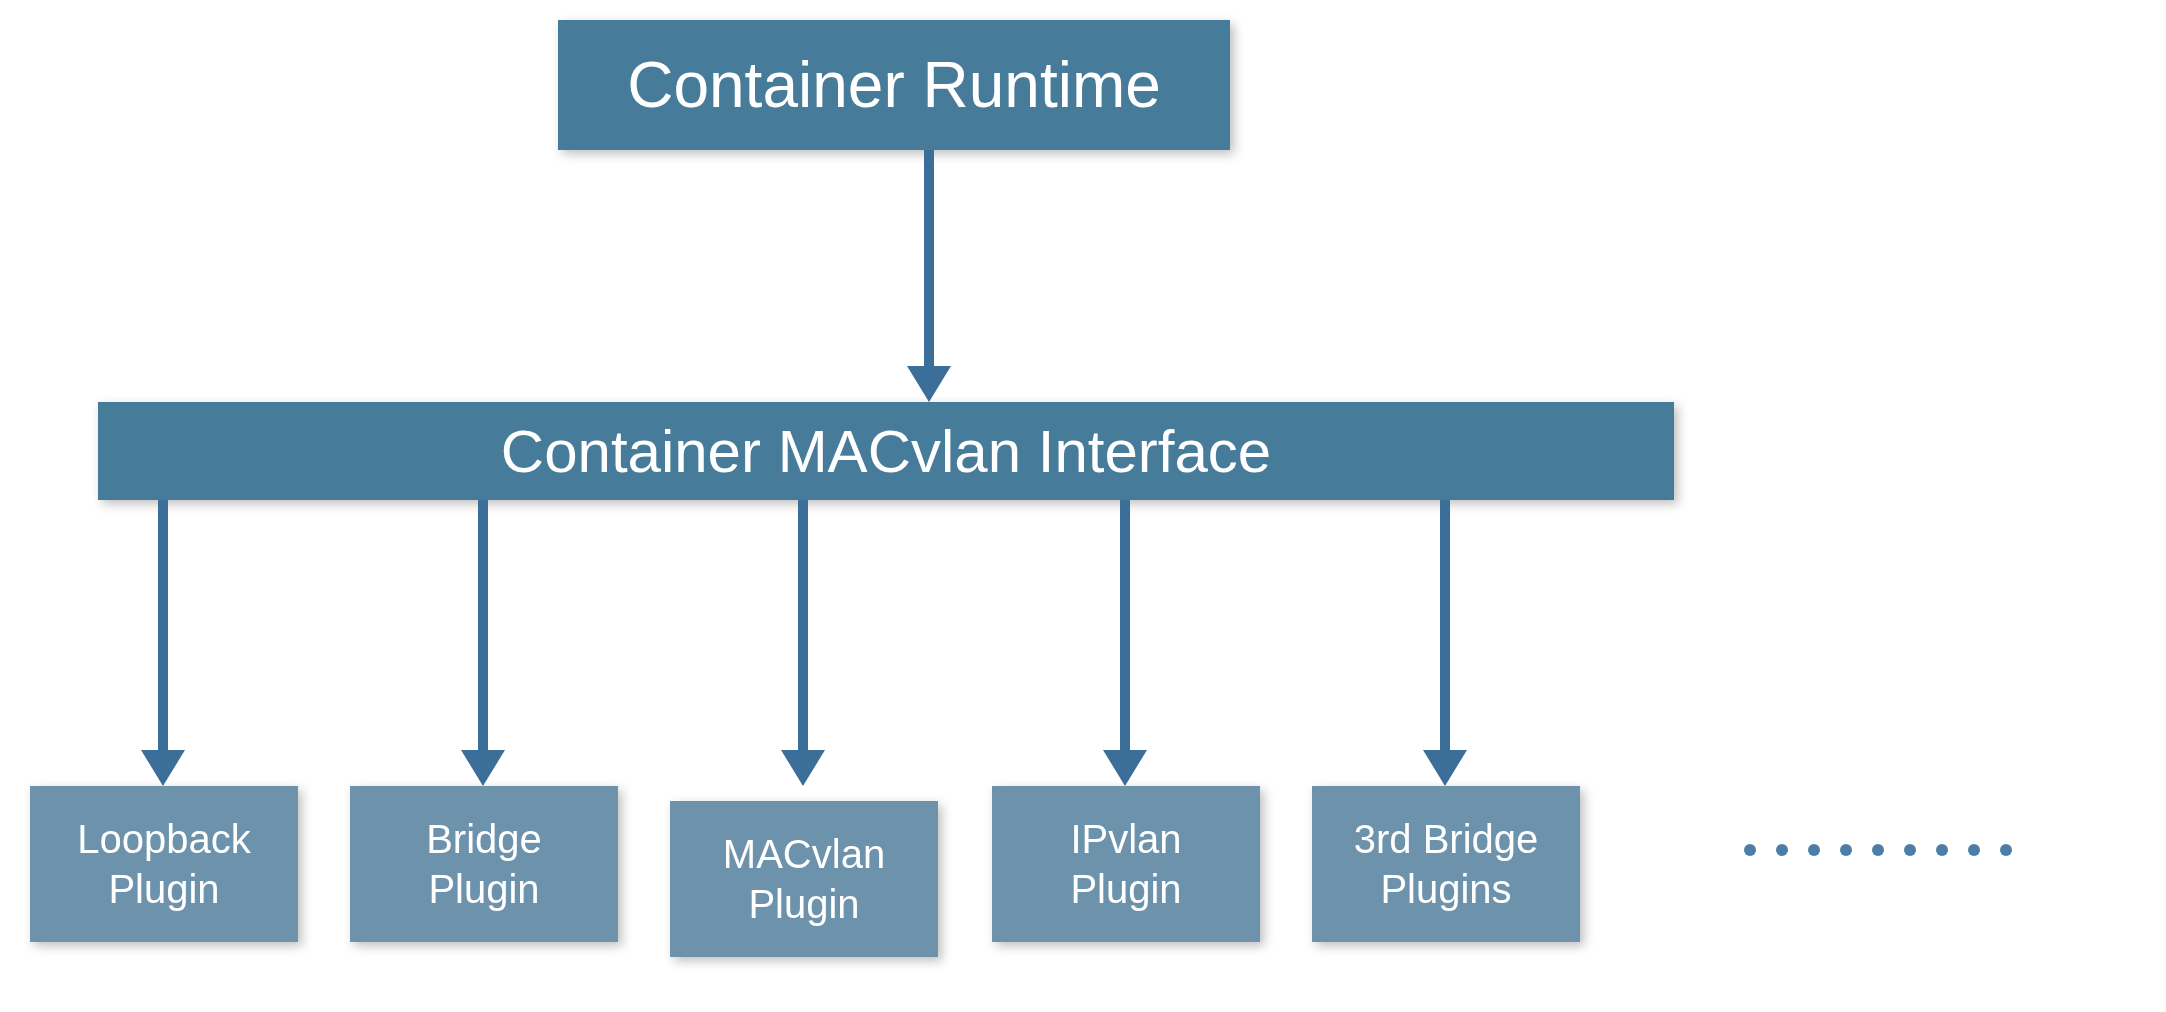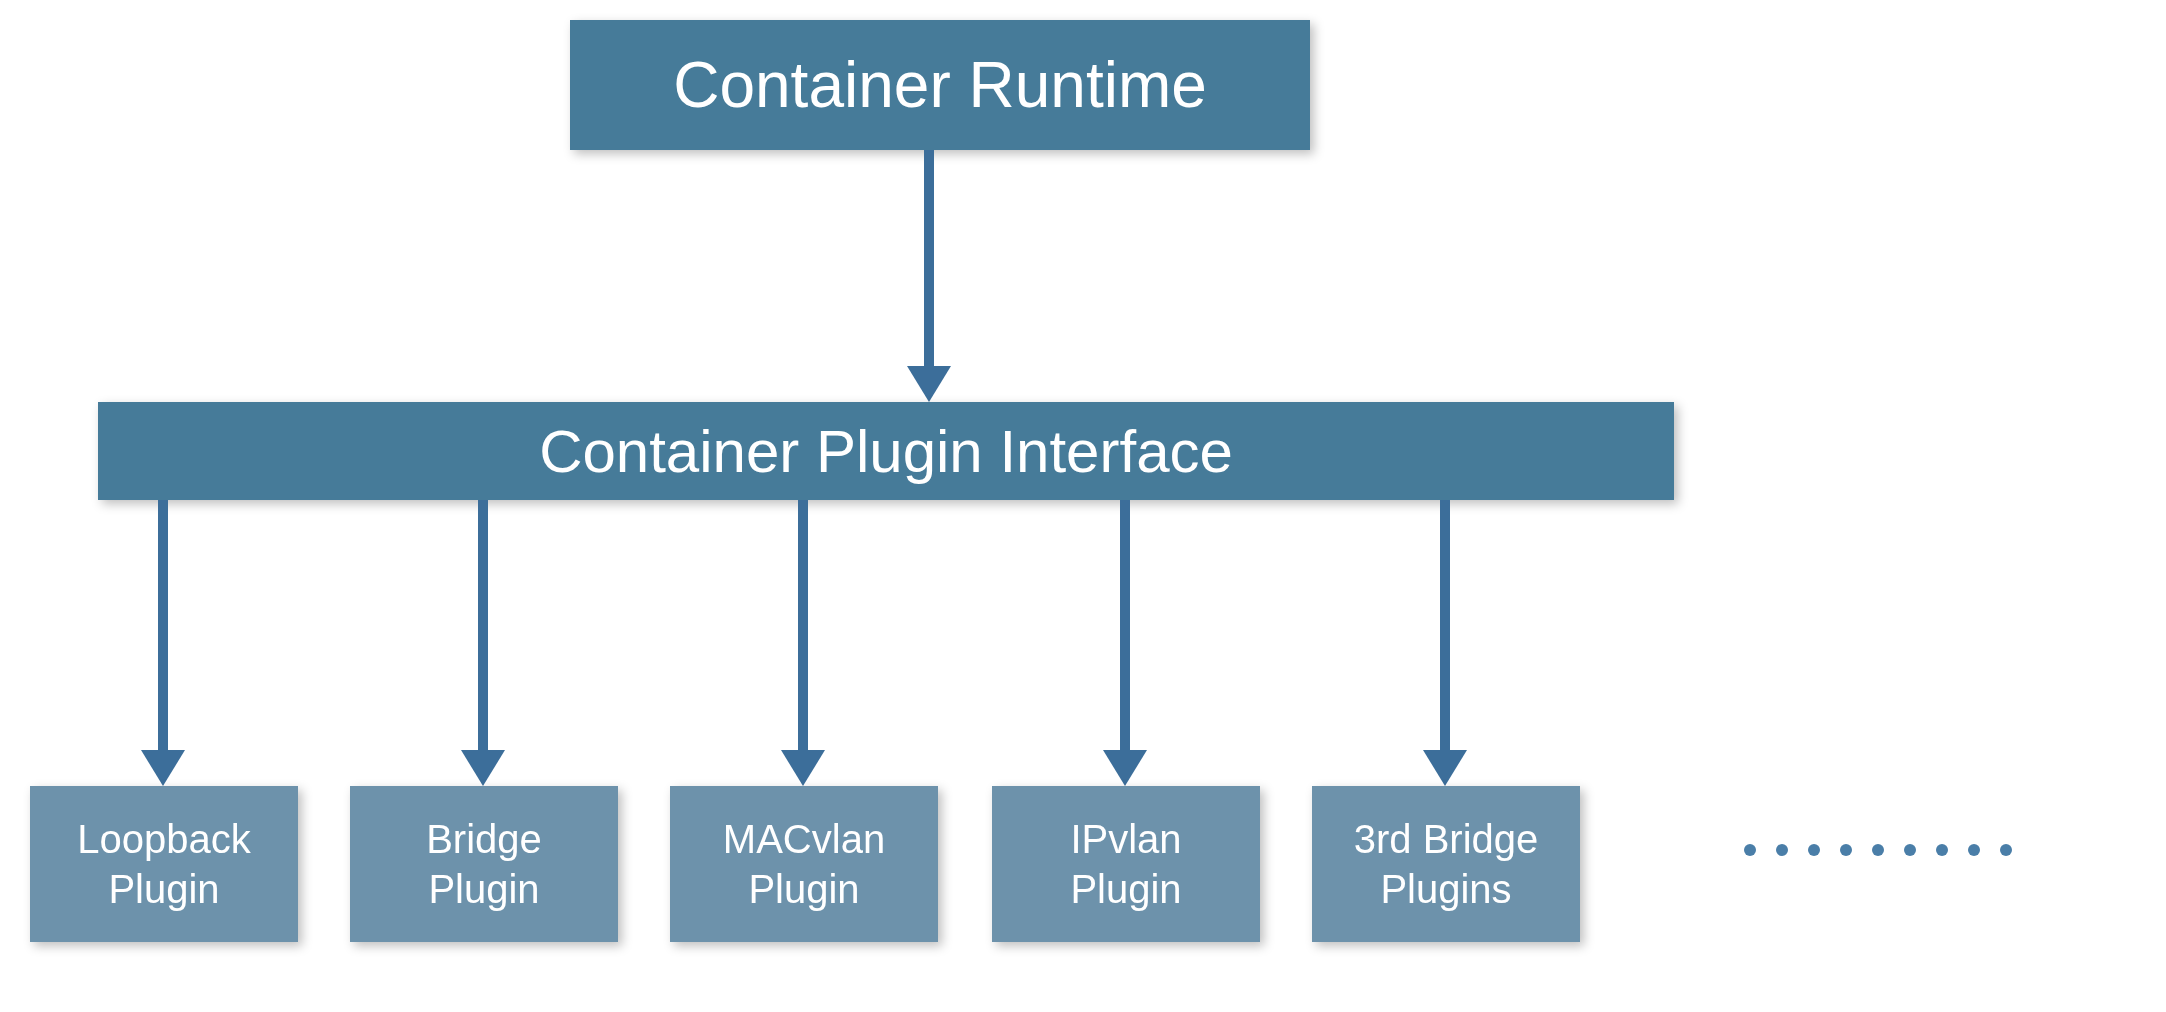--- a/index.html
+++ b/index.html
@@ -25,26 +25,25 @@
       background: #467b99;
       color: #ffffff;
       display: flex;
       align-items: center;
       justify-content: center;
       text-align: center;
       box-shadow: 4px 4px 10px rgba(0,0,0,0.25);
       position: absolute;
     }
     .box-top {
-      width: 740px;
+      width: 672px;
       height: 130px;
       font-size: 64px;
       left: 498px;
       top: 0;
-      margin-left: 12px;
     }
     .box-middle {
       width: 1576px;
       height: 98px;
       font-size: 60px;
       left: 38px;
       top: 382px;
     }
     .box-plugin {
       width: 268px;
@@ -89,21 +88,21 @@
 <div class="diagram">
 
   <div class="box box-top">
     <span>Container Runtime</span>
   </div>
 
   <div class="arrow arrow-line" style="left: 864px; top: 130px; height: 218px;"></div>
   <div class="arrow-head" style="left: 847px; top: 346px;"></div>
 
   <div class="box box-middle">
-    <span>Container Plugin Interface</span>
+    <span>Container MACvlan Interface</span>
   </div>
 
   <div class="arrow arrow-line" style="left: 98px; top: 480px; height: 252px;"></div>
   <div class="arrow-head" style="left: 81px; top: 730px;"></div>
 
   <div class="arrow arrow-line" style="left: 418px; top: 480px; height: 252px;"></div>
   <div class="arrow-head" style="left: 401px; top: 730px;"></div>
 
   <div class="arrow arrow-line" style="left: 738px; top: 480px; height: 252px;"></div>
   <div class="arrow-head" style="left: 721px; top: 730px;"></div>
@@ -117,21 +116,21 @@
   <div class="box box-plugin" style="left: -30px;">
     <span style="white-space: pre-line;">Loopback
 Plugin</span>
   </div>
 
   <div class="box box-plugin" style="left: 290px;">
     <span style="white-space: pre-line;">Bridge
 Plugin</span>
   </div>
 
-  <div class="box box-plugin" style="left: 610px;">
+  <div class="box box-plugin" style="left: 610px; margin-top: 15px;">
     <span style="white-space: pre-line;">MACvlan
 Plugin</span>
   </div>
 
   <div class="box box-plugin" style="left: 932px;">
     <span style="white-space: pre-line;">IPvlan
 Plugin</span>
   </div>
 
   <div class="box box-plugin" style="left: 1252px;">

